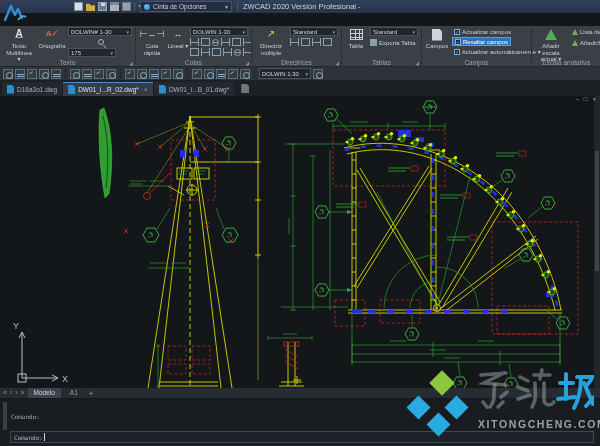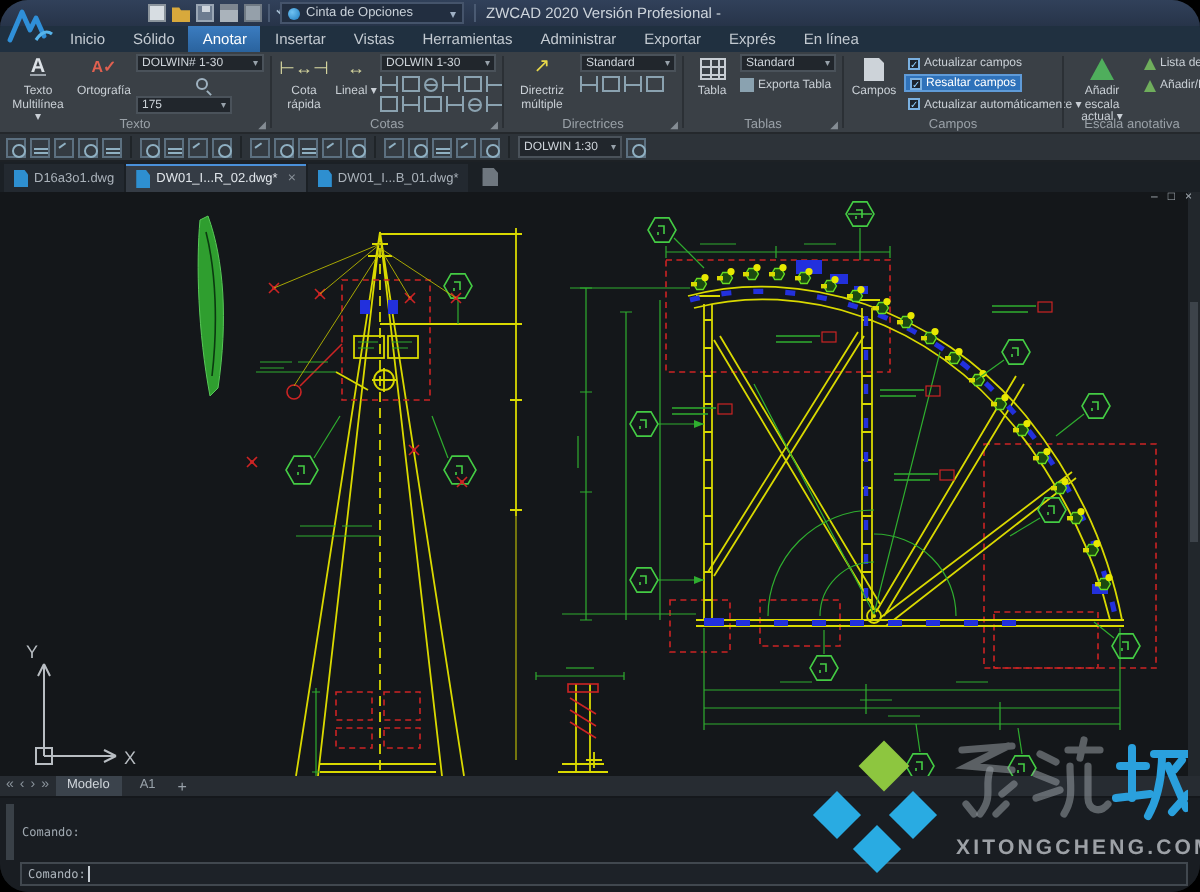--- a/index.html
+++ b/index.html
@@ -1,17 +1,17 @@
 <!DOCTYPE html>
 <html><head>
 <meta charset="utf-8">
 <style>
   html,body{margin:0;padding:0;background:#000;}
   .app{position:relative;width:600px;height:446px;overflow:hidden;background:#14171a;
-       font-family:"Liberation Sans",sans-serif;color:#c7cdd3;border-radius:14px;-webkit-font-smoothing:antialiased;}
+       font-family:"Liberation Sans",sans-serif;color:#c7cdd3;-webkit-font-smoothing:antialiased;}
   .app *{box-sizing:border-box;}
 
   
   .titlebar{position:absolute;left:0;top:0;width:600px;height:13px;background:linear-gradient(#31415a,#273449);}
   .logo{position:absolute;left:2px;top:1px;z-index:6;}
   .qat{position:absolute;left:74px;top:1px;height:11px;display:flex;align-items:center;gap:3px;}
   .qi{width:9px;height:9px;position:relative;display:inline-block;}
   .qi-new{background:#d7dde2;border:1px solid #8b949c;}
   .qi-open{background:#d8a93c;clip-path:polygon(0 20%,40% 20%,50% 35%,100% 35%,100% 100%,0 100%);}
   .qi-save{background:#6d7c90;border:1px solid #9aa6b4;}
@@ -152,32 +152,20 @@
       <span class="qi qi-arrow">↷</span>
     </div>
     <div class="ribbon-combo">
       <span class="bluedot"></span>
       <span>Cinta de Opciones</span>
     </div>
     <div class="tb-sep"></div>
     <span class="titletext">ZWCAD 2020 Versión Profesional -</span>
   </div>
 
-  <div class="menurow">
-    <span class="mtab">Inicio</span>
-    <span class="mtab">Sólido</span>
-    <span class="mtab active">Anotar</span>
-    <span class="mtab">Insertar</span>
-    <span class="mtab">Vistas</span>
-    <span class="mtab">Herramientas</span>
-    <span class="mtab">Administrar</span>
-    <span class="mtab">Exportar</span>
-    <span class="mtab">Exprés</span>
-    <span class="mtab">En línea</span>
-  </div>
 
   <div class="ribbon">
 
     <div class="rgroup" style="left:0;width:135px;">
       <div class="bigbtn" style="left:4px;width:30px;">
         <span class="bicon">
             <span class="ic-A">A</span>
           </span>
         <span>Texto</span>
         <span>Multilínea ▾</span>

